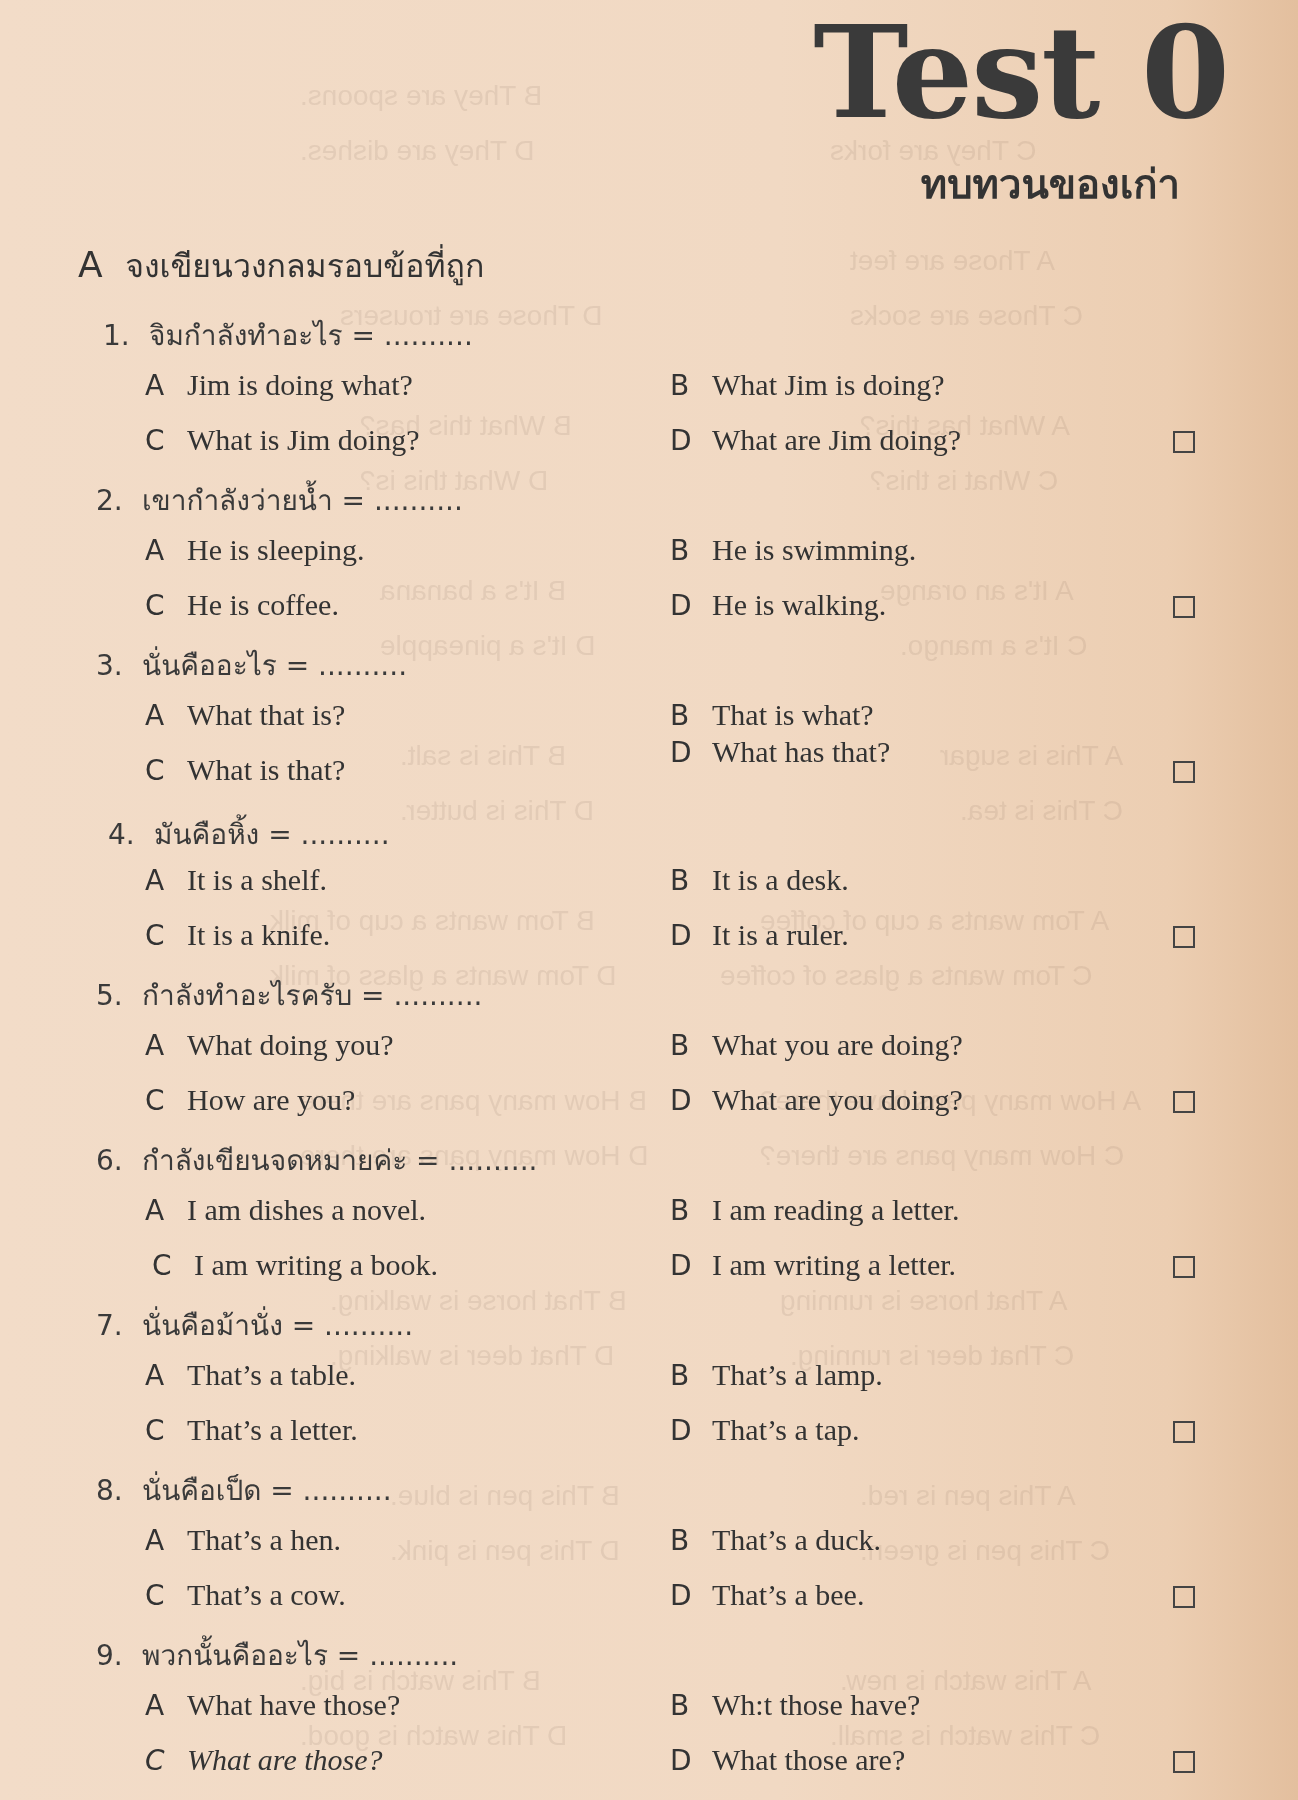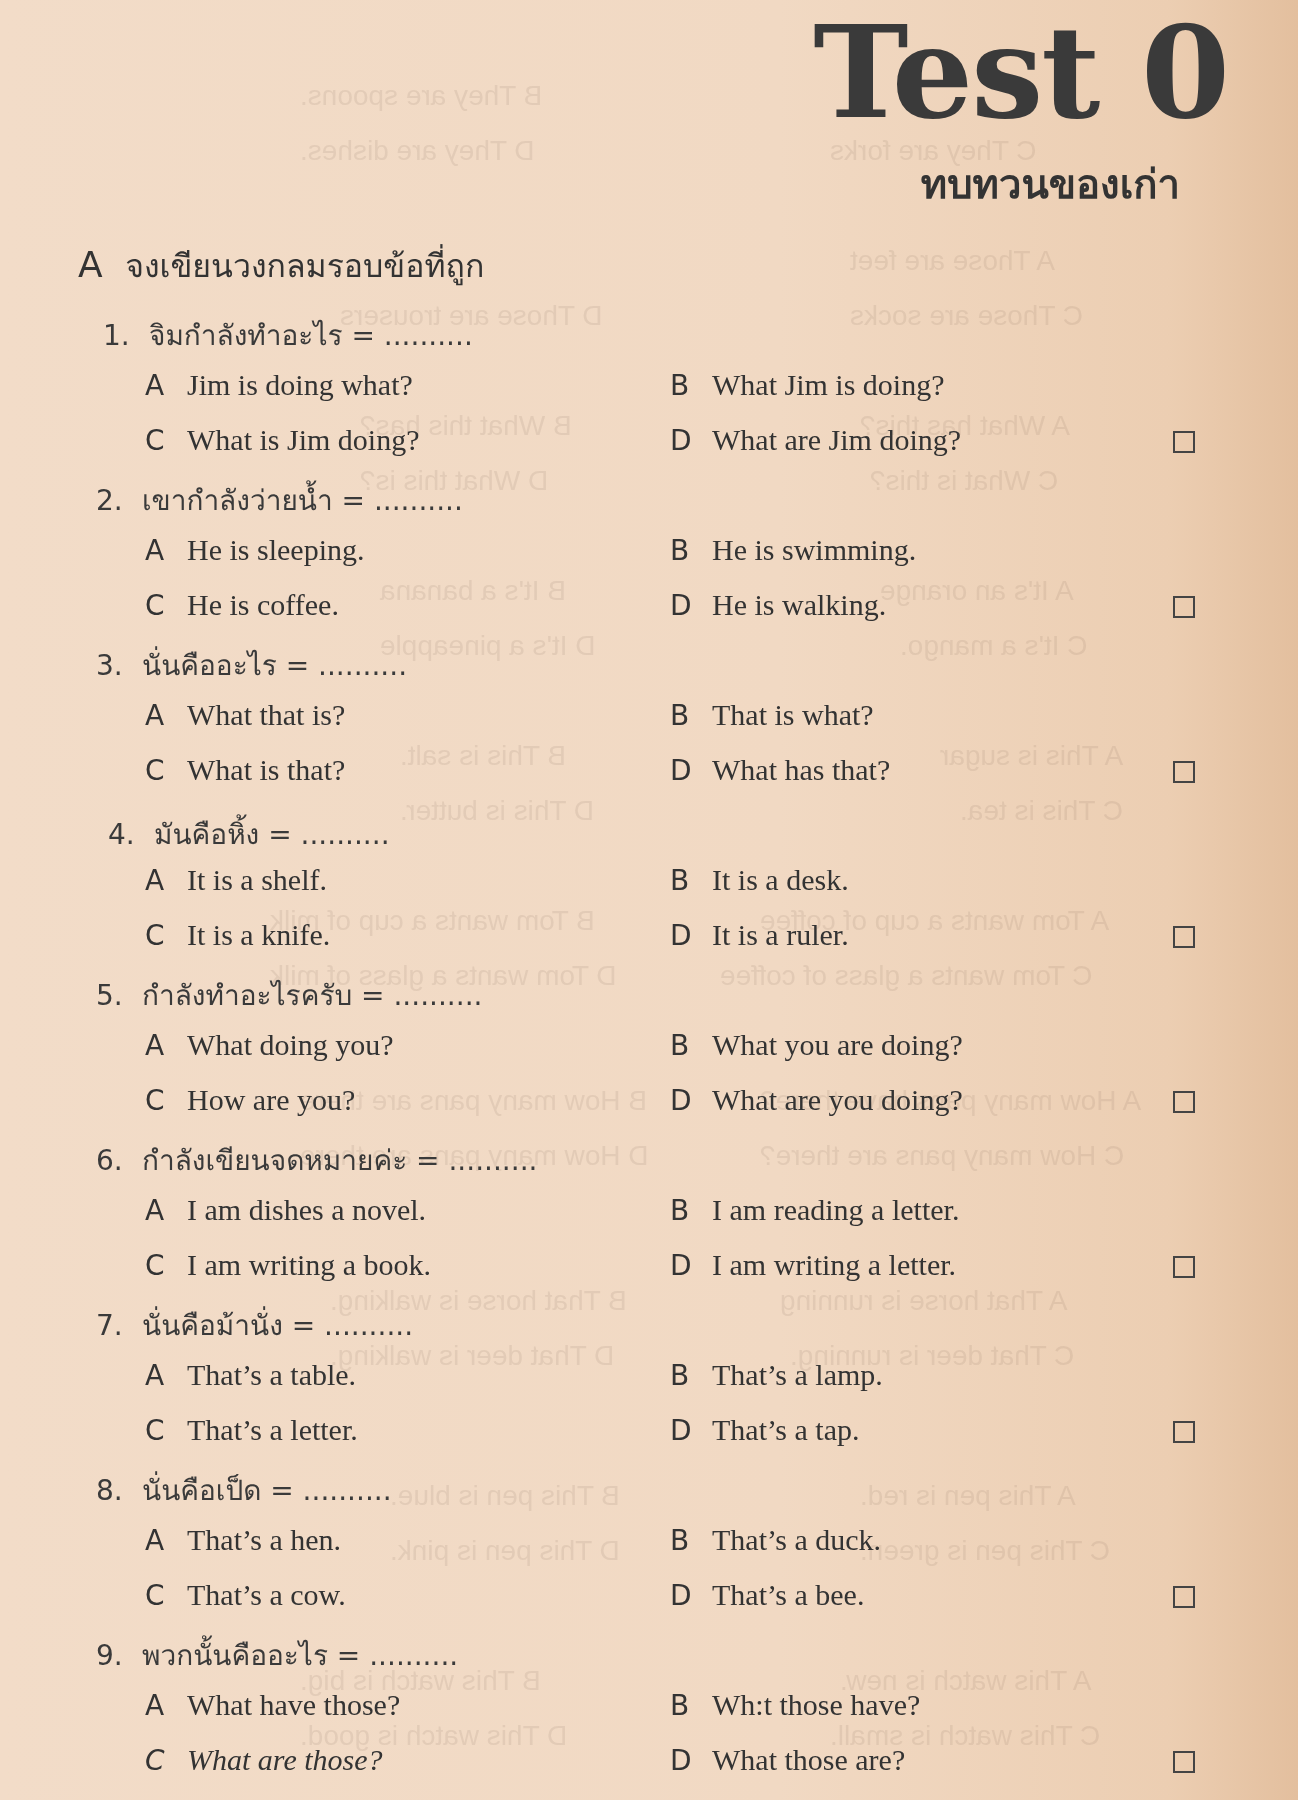--- a/index.html
+++ b/index.html
@@ -106,38 +106,38 @@
     <div class="q" style="top: 478px;"><span class="num">2.</span><span>เขากำลังว่ายน้ำ = ..........</span></div>
     <div class="opt" style="left: 145px; top: 533px;"><span class="lt">A</span><span>He is sleeping.</span></div>
     <div class="opt" style="left: 670px; top: 533px;"><span class="lt">B</span><span>He is swimming.</span></div>
     <div class="opt" style="left: 145px; top: 588px;"><span class="lt">C</span><span>He is coffee.</span></div>
     <div class="opt" style="left: 670px; top: 588px;"><span class="lt">D</span><span>He is walking.</span></div>
     <div class="box" style="top: 596px;"></div>
     <div class="q" style="top: 643px;"><span class="num">3.</span><span>นั่นคืออะไร = ..........</span></div>
     <div class="opt" style="left: 145px; top: 698px;"><span class="lt">A</span><span>What that is?</span></div>
     <div class="opt" style="left: 670px; top: 698px;"><span class="lt">B</span><span>That is what?</span></div>
     <div class="opt" style="left: 145px; top: 753px;"><span class="lt">C</span><span>What is that?</span></div>
-    <div class="opt" style="left: 670px; top: 753px;"><span class="lt">D</span><span>What has that?</span></div>
+    <div class="opt" style="left: 670px; top: 735px;"><span class="lt">D</span><span>What has that?</span></div>
     <div class="box" style="top: 761px;"></div>
     <div class="q" style="top: 812px; margin-left: 12px;"><span class="num">4.</span><span>มันคือหิ้ง = ..........</span></div>
     <div class="opt" style="left: 145px; top: 863px;"><span class="lt">A</span><span>It is a shelf.</span></div>
     <div class="opt" style="left: 670px; top: 863px;"><span class="lt">B</span><span>It is a desk.</span></div>
     <div class="opt" style="left: 145px; top: 918px;"><span class="lt">C</span><span>It is a knife.</span></div>
     <div class="opt" style="left: 670px; top: 918px;"><span class="lt">D</span><span>It is a ruler.</span></div>
     <div class="box" style="top: 926px;"></div>
     <div class="q" style="top: 973px;"><span class="num">5.</span><span>กำลังทำอะไรครับ = ..........</span></div>
     <div class="opt" style="left: 145px; top: 1028px;"><span class="lt">A</span><span>What doing you?</span></div>
     <div class="opt" style="left: 670px; top: 1028px;"><span class="lt">B</span><span>What you are doing?</span></div>
     <div class="opt" style="left: 145px; top: 1083px;"><span class="lt">C</span><span>How are you?</span></div>
     <div class="opt" style="left: 670px; top: 1083px;"><span class="lt">D</span><span>What are you doing?</span></div>
     <div class="box" style="top: 1091px;"></div>
     <div class="q" style="top: 1138px;"><span class="num">6.</span><span>กำลังเขียนจดหมายค่ะ = ..........</span></div>
     <div class="opt" style="left: 145px; top: 1193px;"><span class="lt">A</span><span>I am dishes a novel.</span></div>
     <div class="opt" style="left: 670px; top: 1193px;"><span class="lt">B</span><span>I am reading a letter.</span></div>
-    <div class="opt" style="left: 145px; top: 1248px;"><span class="lt">C</span><span>I am writing a book.</span></div>
+    <div class="opt" style="left: 152px; top: 1248px;"><span class="lt">C</span><span>I am writing a book.</span></div>
     <div class="opt" style="left: 670px; top: 1248px;"><span class="lt">D</span><span>I am writing a letter.</span></div>
     <div class="box" style="top: 1256px;"></div>
     <div class="q" style="top: 1303px;"><span class="num">7.</span><span>นั่นคือม้านั่ง = ..........</span></div>
     <div class="opt" style="left: 145px; top: 1358px;"><span class="lt">A</span><span>That’s a table.</span></div>
     <div class="opt" style="left: 670px; top: 1358px;"><span class="lt">B</span><span>That’s a lamp.</span></div>
     <div class="opt" style="left: 145px; top: 1413px;"><span class="lt">C</span><span>That’s a letter.</span></div>
     <div class="opt" style="left: 670px; top: 1413px;"><span class="lt">D</span><span>That’s a tap.</span></div>
     <div class="box" style="top: 1421px;"></div>
     <div class="q" style="top: 1468px;"><span class="num">8.</span><span>นั่นคือเป็ด = ..........</span></div>
     <div class="opt" style="left: 145px; top: 1523px;"><span class="lt">A</span><span>That’s a hen.</span></div>

